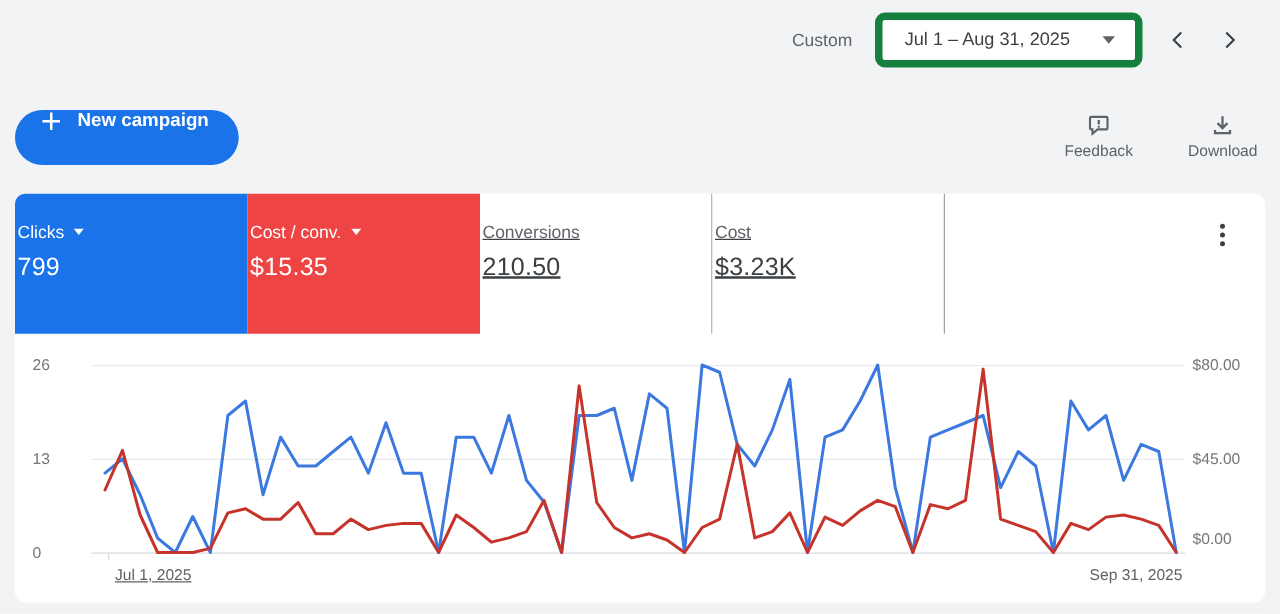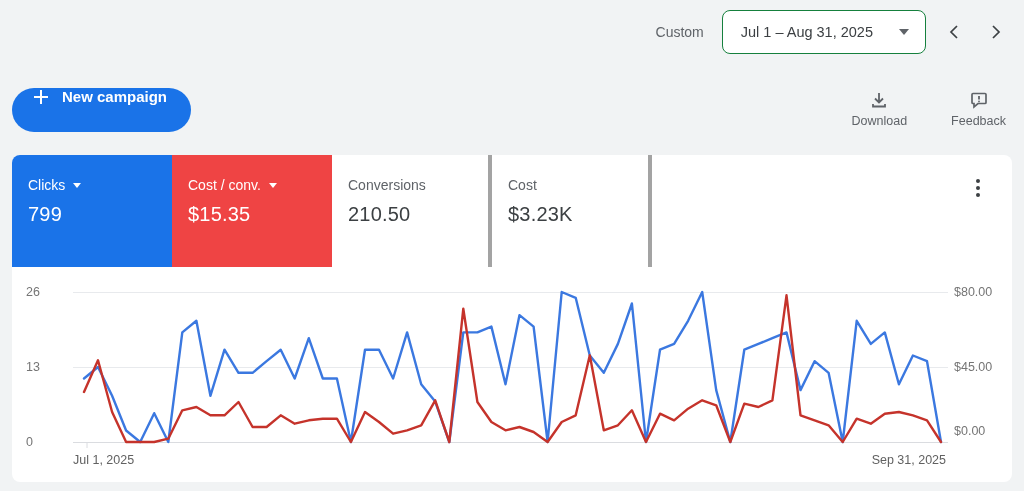--- a/index.html
+++ b/index.html
@@ -8,26 +8,26 @@
     font-family: "Liberation Sans", sans-serif;
     background:#f1f3f4;
     position:relative;
     overflow:hidden;
     color:#3c4043;
   }
   
   .top-row{
     position:absolute; top:0; left:0; right:0; height:64px;
     display:flex; align-items:center; justify-content:flex-end;
-    padding-right:14px; gap:14px;
+    padding-right:26px; gap:14px;
   }
   .custom-label{ font-size:14px; color:#5f6368; margin-right:4px; }
   .date-box{
     display:flex; align-items:center; gap:26px;
-    background:#fff; border:1px solid #15803d; border-radius:8px;
+    background:#fff; border:6px solid #15803d; border-radius:8px;
     height:44px; padding:0 16px 0 18px; cursor:pointer;
   }
   .date-box .date-text{ font-size:14.5px; color:#3c4043; }
   .caret-down{
     width:0; height:0; border-left:5px solid transparent;
     border-right:5px solid transparent; border-top:6px solid #5f6368;
   }
   .chev-btn{
     width:28px; height:28px; display:flex; align-items:center; justify-content:center;
     background:none; border:none; cursor:pointer;
@@ -48,24 +48,24 @@
     display:flex; flex-direction:column; align-items:center; gap:4px;
     background:none; border:none; cursor:pointer; font-family:inherit;
   }
   .icon-action .lbl{ font-size:12.5px; color:#5f6368; }
   
   .panel{
     position:absolute; left:12px; top:155px; width:1000px; height:327px;
     background:#fff; border-radius:8px;
   }
   .cards-row{ display:flex; height:112px; position:relative; }
-  .card{ width:160px; padding:22px 0 0 16px; cursor:pointer; position:relative; }
+  .card{ width:186px; padding:22px 0 0 2px; cursor:pointer; position:relative; }
   .card.blue{ background:#1a73e8; border-top-left-radius:8px; color:#fff; }
   .card.red{ background:#ef4444; color:#fff; }
-  .card.plain{ background:#fff; border-right:4px solid #a3a3a3; }
+  .card.plain{ background:#fff; border-right:1px solid #a3a3a3;text-decoration:underline; }
   .card .card-label{ font-size:14px; display:flex; align-items:center; gap:8px; }
   .card.plain .card-label{ color:#5f6368; }
   .card .card-value{ font-size:20px; margin-top:10px; letter-spacing:0.2px; }
   .card.plain .card-value{ color:#3c4043; }
   .card-caret{
     width:0; height:0; border-left:4.5px solid transparent;
     border-right:4.5px solid transparent; border-top:5.5px solid #fff;
   }
   .kebab{
     position:absolute; right:26px; top:22px; width:16px; height:28px;
@@ -78,21 +78,21 @@
   .chart-area svg{ position:absolute; left:0; top:0; }
   .ytick-left{
     position:absolute; width:44px; text-align:left; left:14px;
     font-size:12.5px; color:#757575; height:16px; line-height:16px;
   }
   .ytick-right{
     position:absolute; left:942px; font-size:12.5px; color:#757575;
     height:16px; line-height:16px; white-space:nowrap;
   }
   .xtick{ position:absolute; top:186px; font-size:12.5px; color:#616161; white-space:nowrap; }
-  .xtick.start{ left:61px; }
+  .xtick.start{ left:80px;text-decoration:underline; }
   .xtick.end{ right:66px; }
 </style>
 </head>
 <body>
 
 <div class="top-row">
   <span class="custom-label">Custom</span>
   <div class="date-box">
     <span class="date-text">Jul 1 – Aug 31, 2025</span>
     <span class="caret-down"></span>
@@ -112,32 +112,32 @@
 <div class="second-row">
   <button class="new-campaign">
     <svg width="18" height="18" viewBox="0 0 18 18">
       <path d="M9 2v14M2 9h14" stroke="#fff" stroke-width="2" fill="none"></path>
     </svg>
     <span>New campaign</span>
   </button>
   <div class="icon-actions">
     <button class="icon-action">
       <svg width="20" height="20" viewBox="0 0 20 20">
-        <path d="M10 3v9M6 8.5l4 4 4-4" fill="none" stroke="#5f6368" stroke-width="1.8"></path>
-        <path d="M4 14v2.5h12V14" fill="none" stroke="#5f6368" stroke-width="1.8"></path>
-      </svg>
-      <span class="lbl">Download</span>
-    </button>
-    <button class="icon-action">
-      <svg width="20" height="20" viewBox="0 0 20 20">
         <path d="M4 3.5h12a1 1 0 0 1 1 1v8a1 1 0 0 1-1 1H9l-4 3.5v-3.5H4a1 1 0 0 1-1-1v-8a1 1 0 0 1 1-1z" fill="none" stroke="#5f6368" stroke-width="1.7"></path>
         <path d="M10 6v3.6" stroke="#5f6368" stroke-width="1.8"></path>
         <circle cx="10" cy="11.4" r="0.9" fill="#5f6368"></circle>
       </svg>
       <span class="lbl">Feedback</span>
+    </button>
+    <button class="icon-action">
+      <svg width="20" height="20" viewBox="0 0 20 20">
+        <path d="M10 3v9M6 8.5l4 4 4-4" fill="none" stroke="#5f6368" stroke-width="1.8"></path>
+        <path d="M4 14v2.5h12V14" fill="none" stroke="#5f6368" stroke-width="1.8"></path>
+      </svg>
+      <span class="lbl">Download</span>
     </button>
   </div>
 </div>
 
 <div class="panel">
 
   <div class="cards-row">
     <div class="card blue">
       <div class="card-label">
         <span>Clicks</span>

